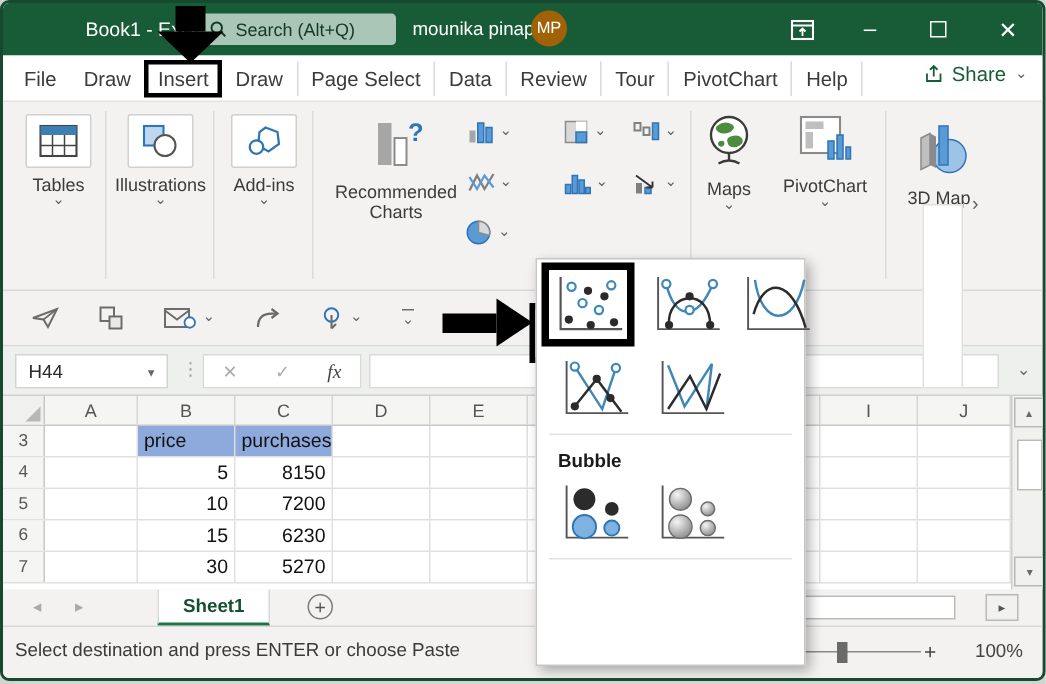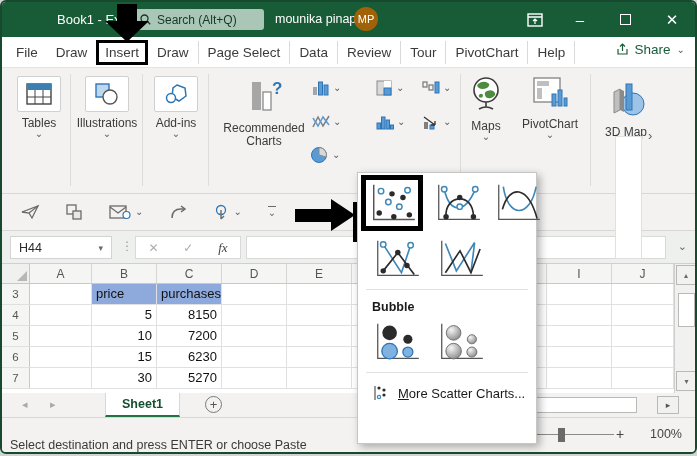--- a/index.html
+++ b/index.html
@@ -87,21 +87,21 @@
   .stab { position:absolute; left:103px; top:0; height:24px; background:#fff; padding:0 16px; display:flex; align-items:center;
           font-weight:bold; color:#14502f; border-bottom:2px solid #217346; border-left:1px solid #d8d8d8; border-right:1px solid #d8d8d8; }
   .addsheet { position:absolute; left:203px; top:3px; width:17px; height:17px; border:1px solid #7a7a7a; border-radius:50%;
               color:#555; font-size:13px; display:flex; align-items:center; justify-content:center; }
   .hthumb { position:absolute; left:533px; top:4px; width:102px; height:16px; background:#fff; border:1px solid #b9b9b7; }
   .hbtn { position:absolute; left:655px; top:3px; width:22px; height:18px; border:1px solid #b9b9b7; background:#f1f1ef;
           color:#555; font-size:9px; display:flex; align-items:center; justify-content:center; }
 
   
   .statusbar { position:absolute; left:0; top:416px; width:100%; height:34px; background:#f3f2f1; font-size:12.5px; color:#3a3a3a; }
-  .smsg { position:absolute; left:8px; top:8px;margin-top:12px; }
+  .smsg { position:absolute; left:8px; top:8px; }
   .zoomline { position:absolute; left:520px; top:16px; width:92px; height:1px; background:#8a8a8a; }
   .zthumb { position:absolute; left:556px; top:10px; width:7px; height:14px; background:#6a6a6a; }
   .zplus { position:absolute; left:614px; top:8px; color:#444; font-size:14px; }
   .zpct { position:absolute; left:648px; top:9px; color:#444; }
 
   
   .dropdown { position:absolute; left:355px; top:170px; width:180px; height:272px; background:#fff;
               border:1px solid #c6c6c6; box-shadow:3px 3px 8px rgba(0,0,0,.3); z-index:40; padding:6px 0 0 0; }
   .dhdr { font-weight:bold; font-size:12.5px; color:#1a1a1a; padding:4px 0 4px 14px; }
   .drow { display:flex; gap:8px; padding-left:10px; margin-bottom:4px; }
@@ -587,30 +587,20 @@
             </defs>
           <path d="M8 3 V41 H53" fill="none" stroke="#555" stroke-width="1.4"></path>
             <circle cx="21" cy="13" r="8" fill="url(#sph)" stroke="#6b6b6b"></circle>
             <circle cx="41" cy="20" r="5" fill="url(#sph)" stroke="#6b6b6b"></circle>
             <circle cx="21" cy="33" r="8.5" fill="url(#sph)" stroke="#6b6b6b"></circle>
             <circle cx="41" cy="34" r="5.5" fill="url(#sph)" stroke="#6b6b6b"></circle>
           </svg>
       </div>
     </div>
     <div class="dsep"></div>
-    <div class="more">
-      <svg width="16" height="16" viewBox="0 0 16 16">
-          <path d="M3 1 V15" fill="none" stroke="#555" stroke-width="1.2"></path>
-          <circle cx="7" cy="3" r="1.6" fill="#2b2b2b"></circle>
-          <circle cx="12" cy="5" r="1.6" fill="#2b2b2b"></circle>
-          <circle cx="7" cy="12" r="1.6" fill="#fff" stroke="#3f87b6" stroke-width="1.2"></circle>
-          <circle cx="12" cy="10" r="1.6" fill="#2b2b2b"></circle>
-        </svg>
-      <span><span class="accel">M</span><span>ore Scatter Charts...</span></span>
-    </div>
   </div>
 
   <div class="arrow-down">
     <div class="shaft"></div>
       <div class="head"></div>
   </div>
   <div class="arrow-right">
     <div class="shaft"></div>
       <div class="head"></div>
   </div>

